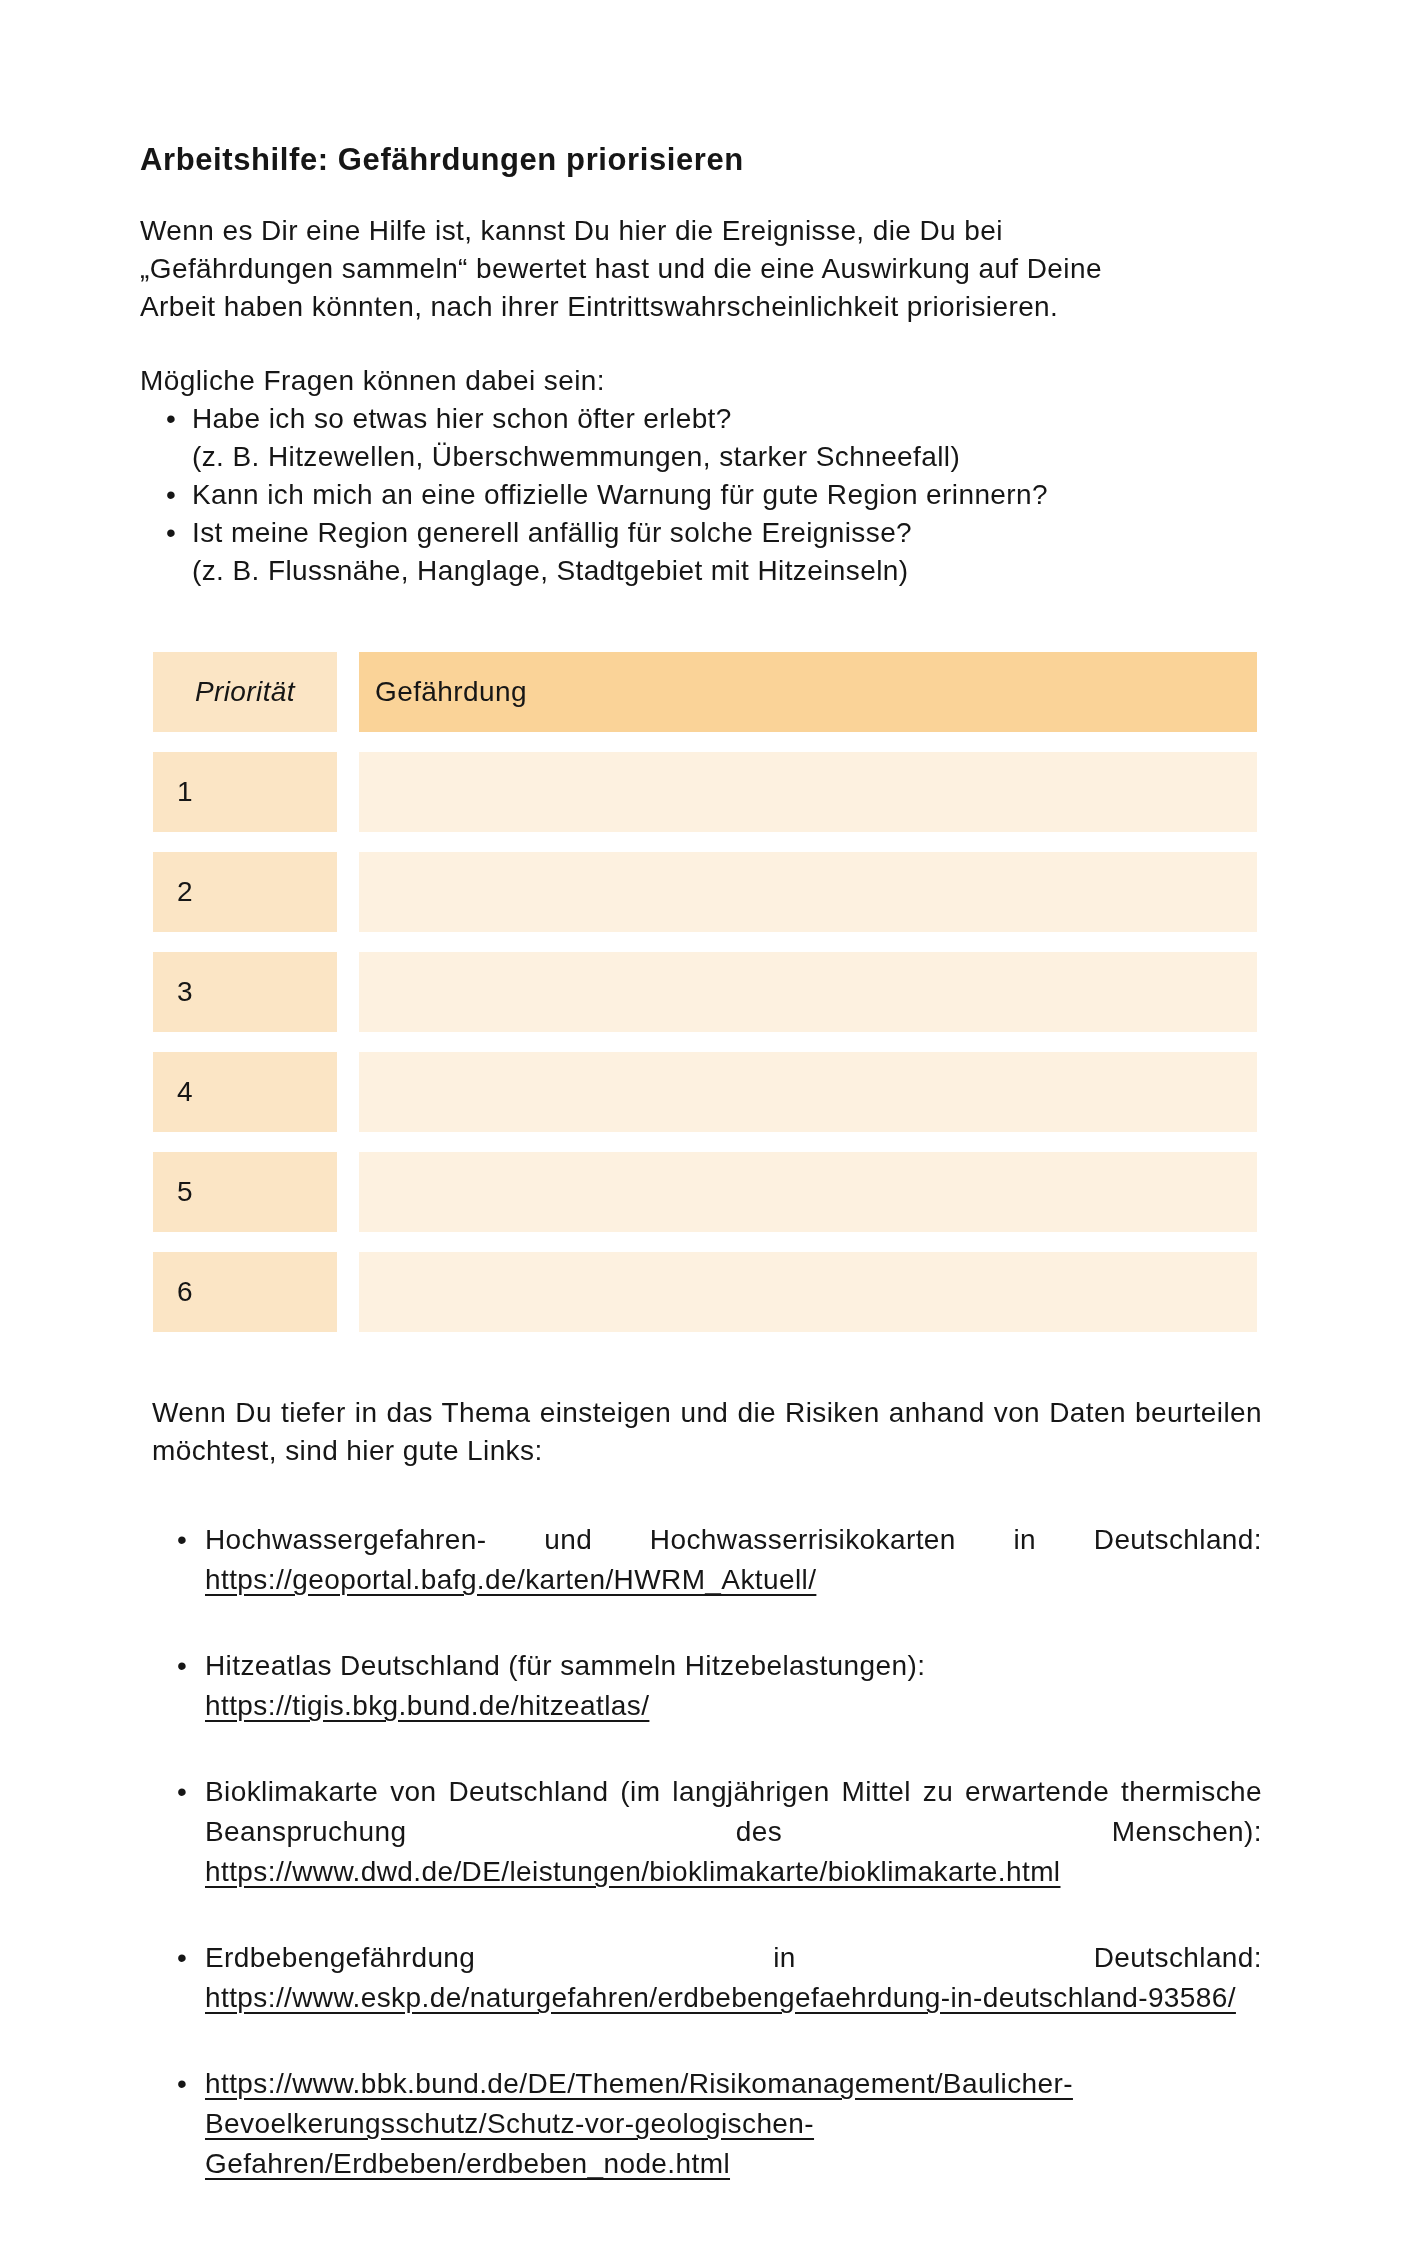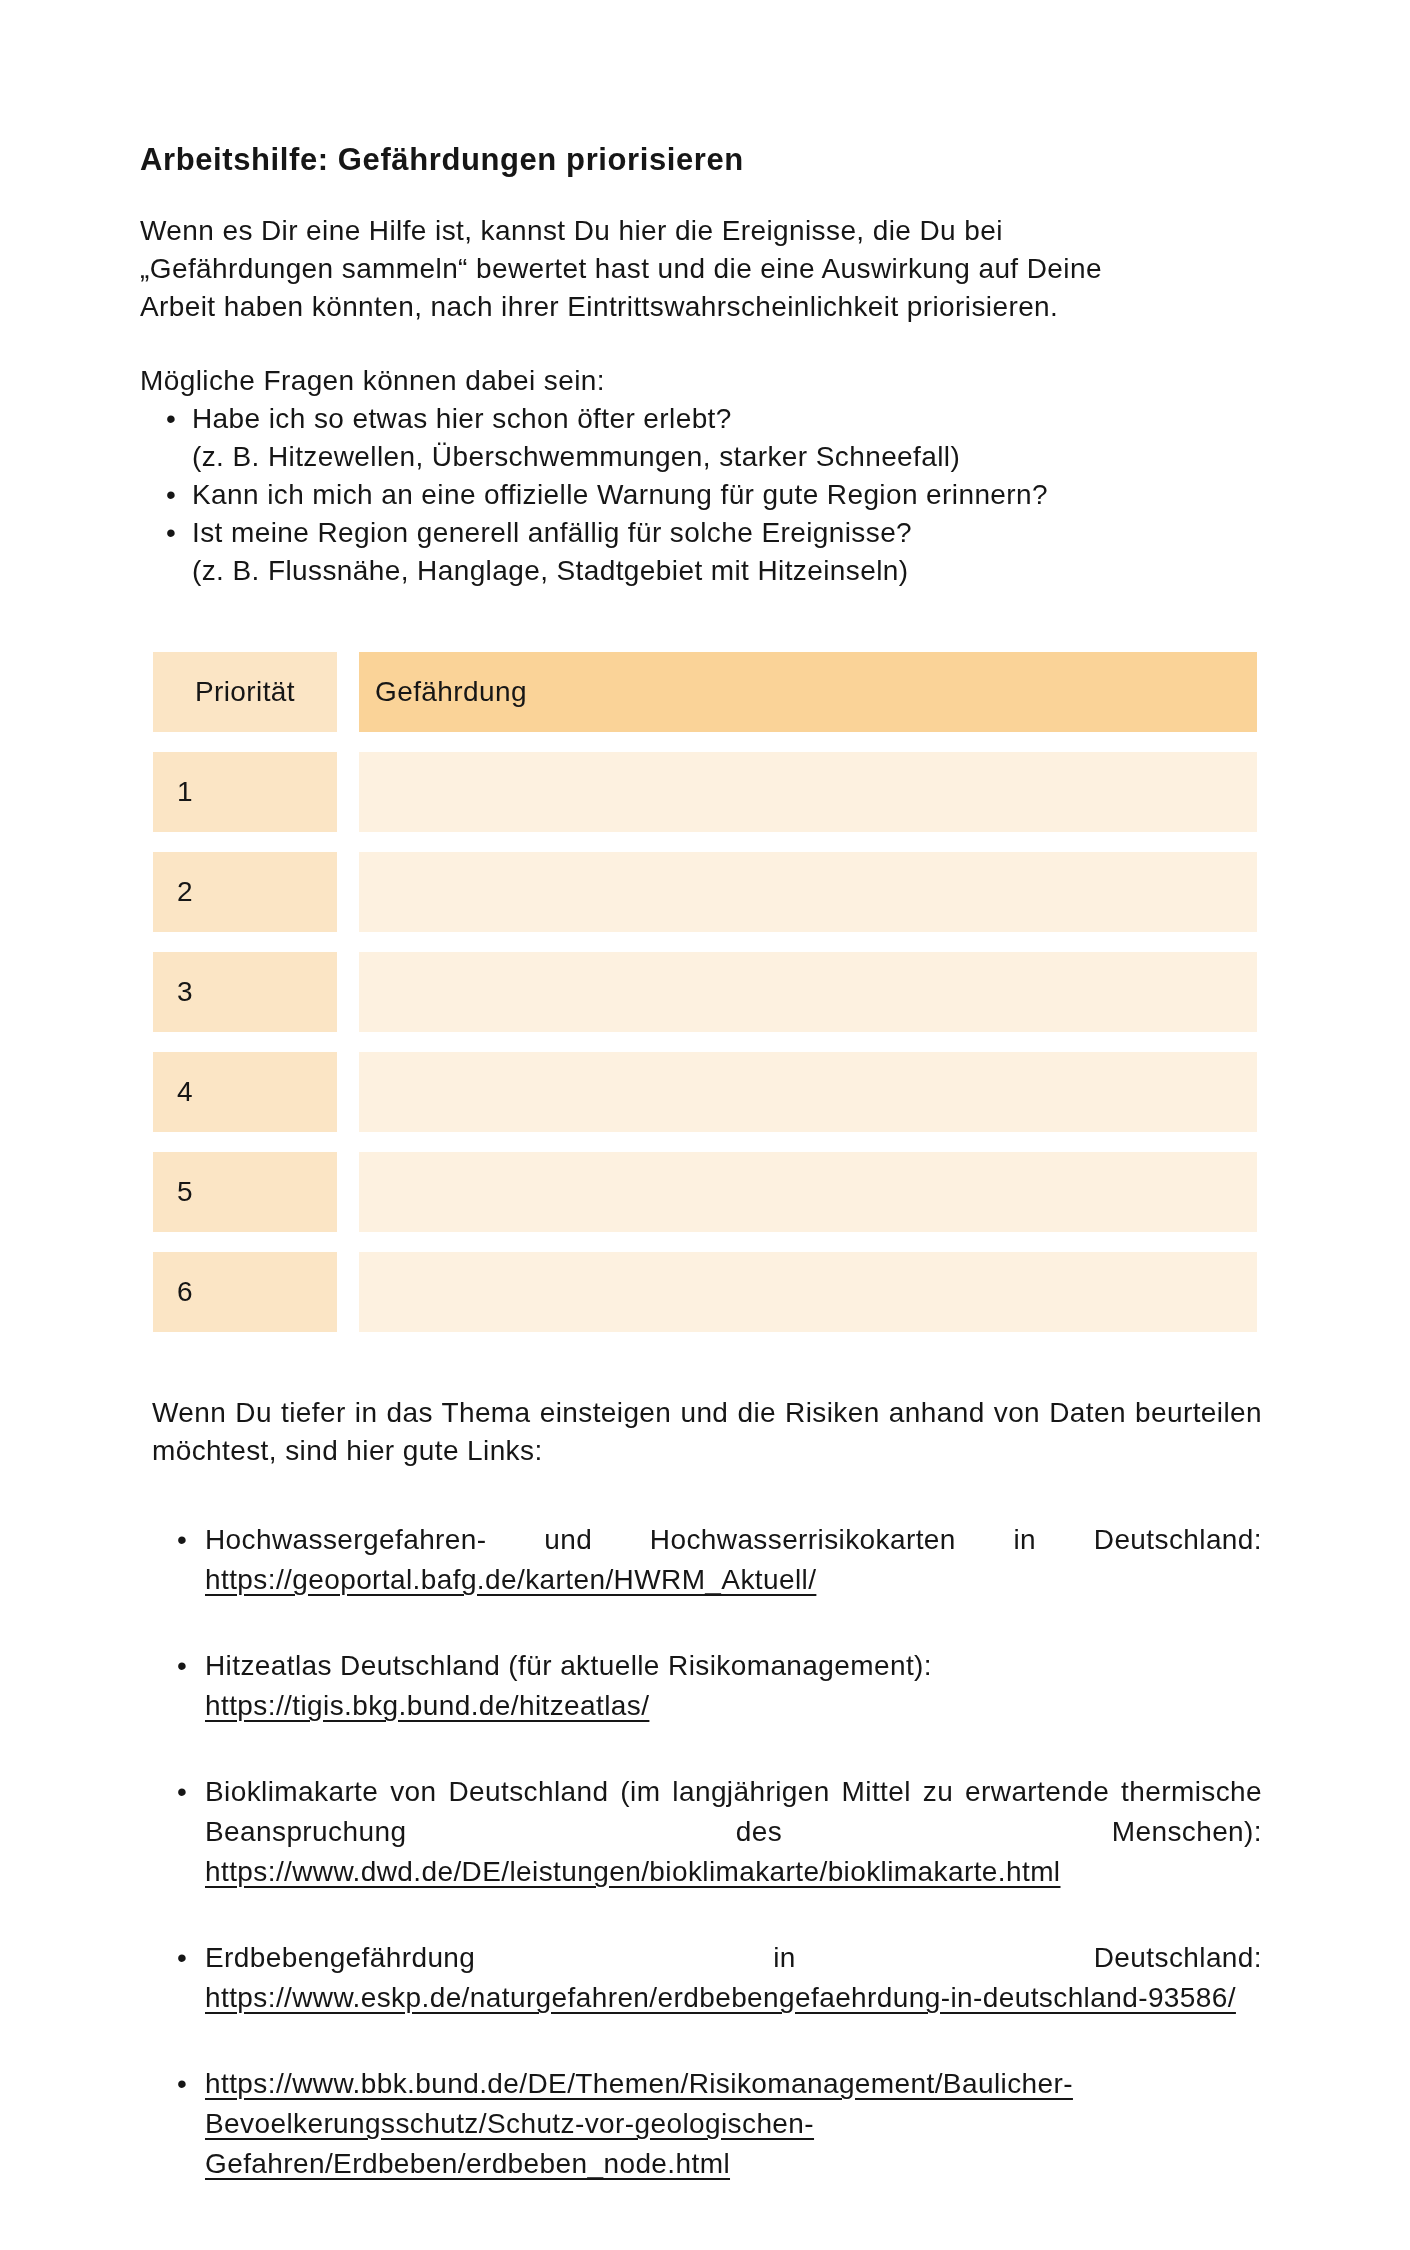--- a/index.html
+++ b/index.html
@@ -54,21 +54,21 @@
     grid-auto-rows:80px;
     column-gap:22px;
     row-gap:20px;
   }
   .cell{
     display:flex;
     align-items:center;
   }
   .cell.hdr{background:var(--hdr-bg);}
   .cell.prio{background:var(--prio-bg);padding-left:24px;}
-  .cell.prio.hdr{justify-content:center;padding-left:0;}
+  .cell.prio.hdr{justify-content:center;padding-left:0;font-style:italic;}
   .cell.gef{background:var(--row-bg);padding-left:16px;}
   .cell.gef.hdr{background:var(--hdr-bg);}
   
   .links-block{
     margin:62px 0 0 152px;
     width:1110px;
   }
   .links-intro{
     text-align:justify;
   }
@@ -152,21 +152,21 @@
     <p class="links-intro">Wenn Du tiefer in das Thema einsteigen und die Risiken anhand von Daten beurteilen möchtest, sind hier gute Links:</p>
 
     <ul class="links">
       <li>
         <span class="dot">•</span>
         <span class="link-label stretch">Hochwassergefahren- und Hochwasserrisikokarten in Deutschland:</span>
         <a href="#" class="doc-link">https://geoportal.bafg.de/karten/HWRM_Aktuell/</a>
       </li>
       <li>
         <span class="dot">•</span>
-        <span class="link-label">Hitzeatlas Deutschland (für aktuelle Risikomanagement):</span>
+        <span class="link-label">Hitzeatlas Deutschland (für sammeln Hitzebelastungen):</span>
         <a href="#" class="doc-link">https://tigis.bkg.bund.de/hitzeatlas/</a>
       </li>
       <li>
         <span class="dot">•</span>
         <span class="link-label stretch">Bioklimakarte von Deutschland (im langjährigen Mittel zu erwartende thermische Beanspruchung des Menschen):</span>
         <a href="#" class="doc-link">https://www.dwd.de/DE/leistungen/bioklimakarte/bioklimakarte.html</a>
       </li>
       <li>
         <span class="dot">•</span>
         <span class="link-label stretch">Erdbebengefährdung in Deutschland:</span>

